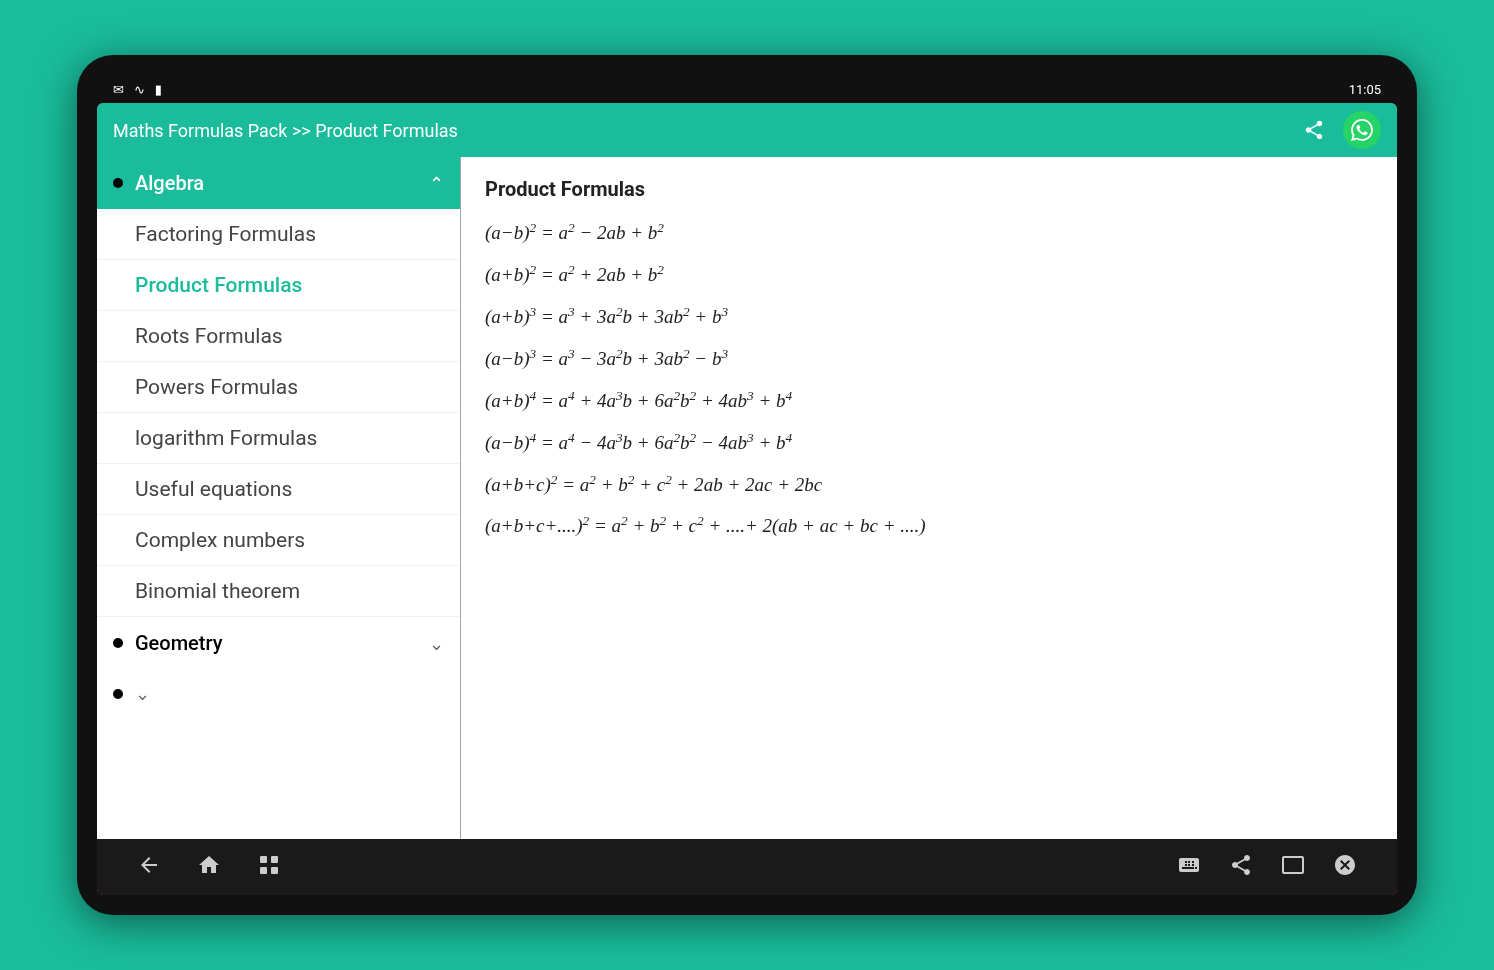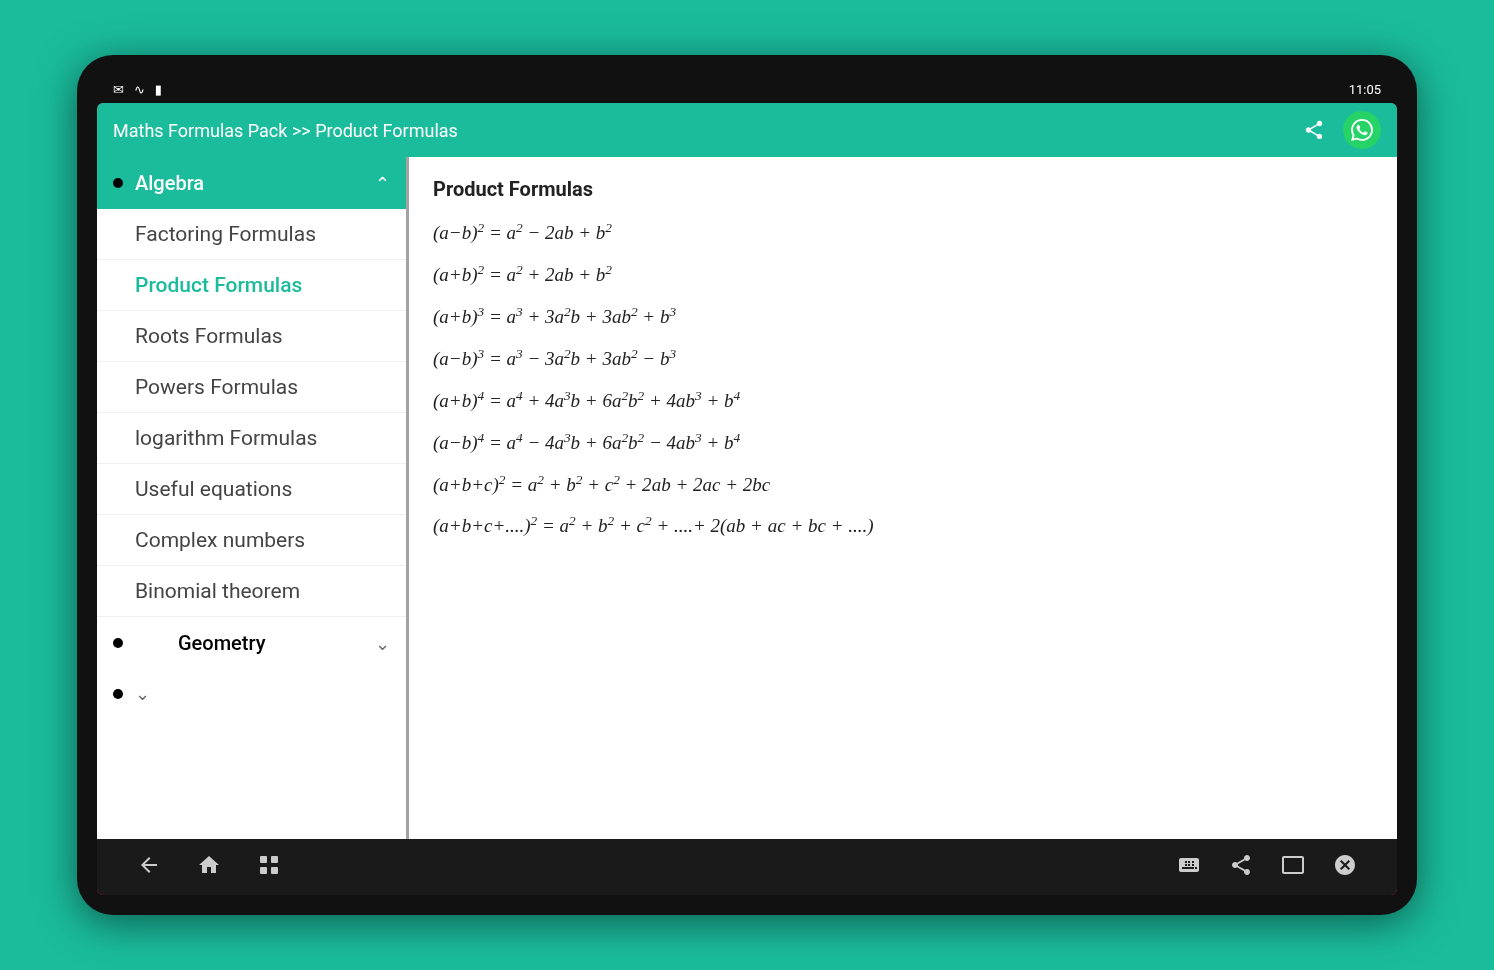--- a/index.html
+++ b/index.html
@@ -82,24 +82,24 @@
       justify-content: center;
       cursor: pointer;
     }
     .content-area {
       display: flex;
       flex: 1;
       overflow: hidden;
     }
     
     .sidebar {
-      width: 312px;
+      width: 364px;
       flex-shrink: 0;
       background: #fff;
-      border-right: 3px solid #a3a3a3;
+      border-right: 1px solid #a3a3a3;
       overflow-y: auto;
     }
     .category-item {
       display: flex;
       align-items: center;
       padding: 14px 16px;
       cursor: pointer;
       background: #1abc9c;
     }
     .category-item.collapsed {
@@ -117,21 +117,20 @@
       background: #000;
     }
     .category-label {
       font-size: 20px;
       font-weight: 500;
       color: #fff;
       flex: 1;
     }
     .category-item.collapsed .category-label {
       color: #000;
-      margin-left: 43px;
     }
     .chevron {
       font-size: 18px;
       color: #fff;
     }
     .category-item.collapsed .chevron {
       color: #666;
     }
     .sub-items {
       background: #fff;

